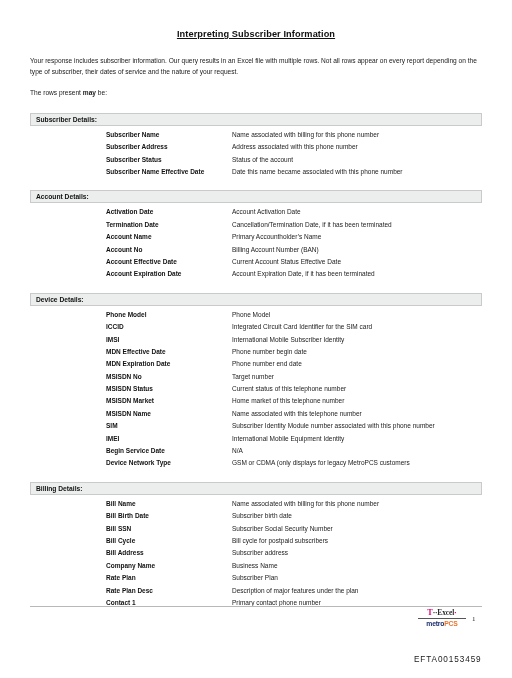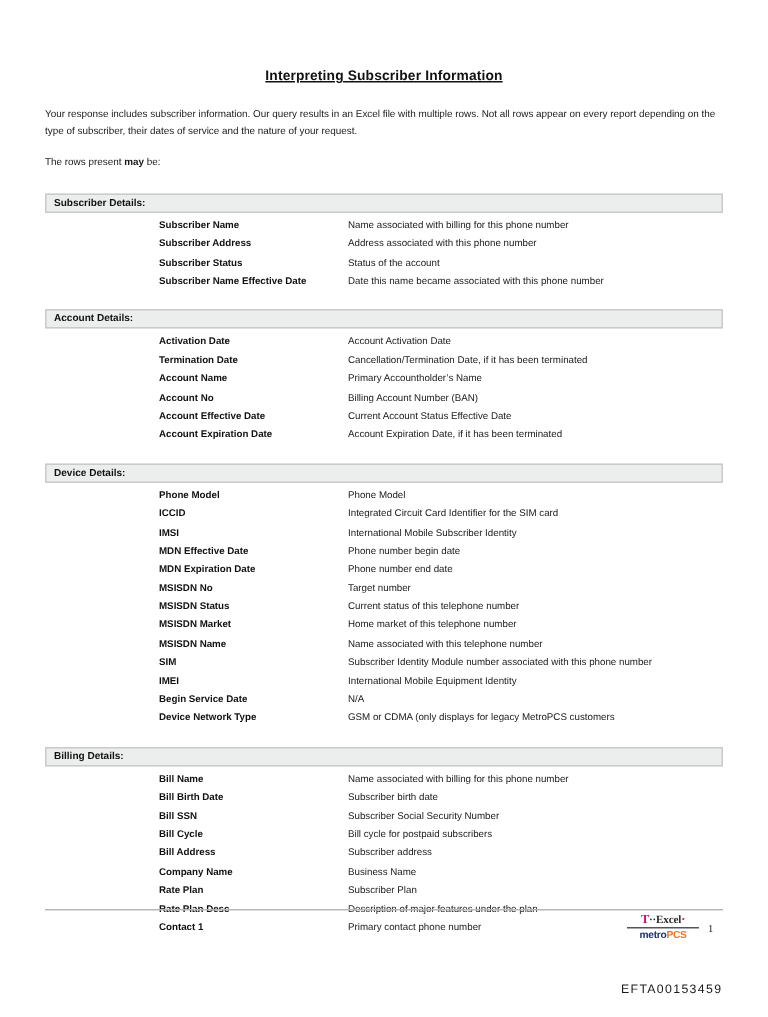--- a/index.html
+++ b/index.html
@@ -30,21 +30,21 @@
   }
 
   
   .doc-title {
     text-align: center;
     font-size: 9.2px;
     font-weight: bold;
     text-decoration: underline;
     letter-spacing: 0.1px;
     margin: 0;
-    padding-top: 45px;
+    padding-top: 29px;
     color: #111;
   }
 
   
   .intro {
     font-size: 6.6px;
     line-height: 1.62;
     margin: 0;
     padding-top: 17px;
     color: #1a1a1a;

